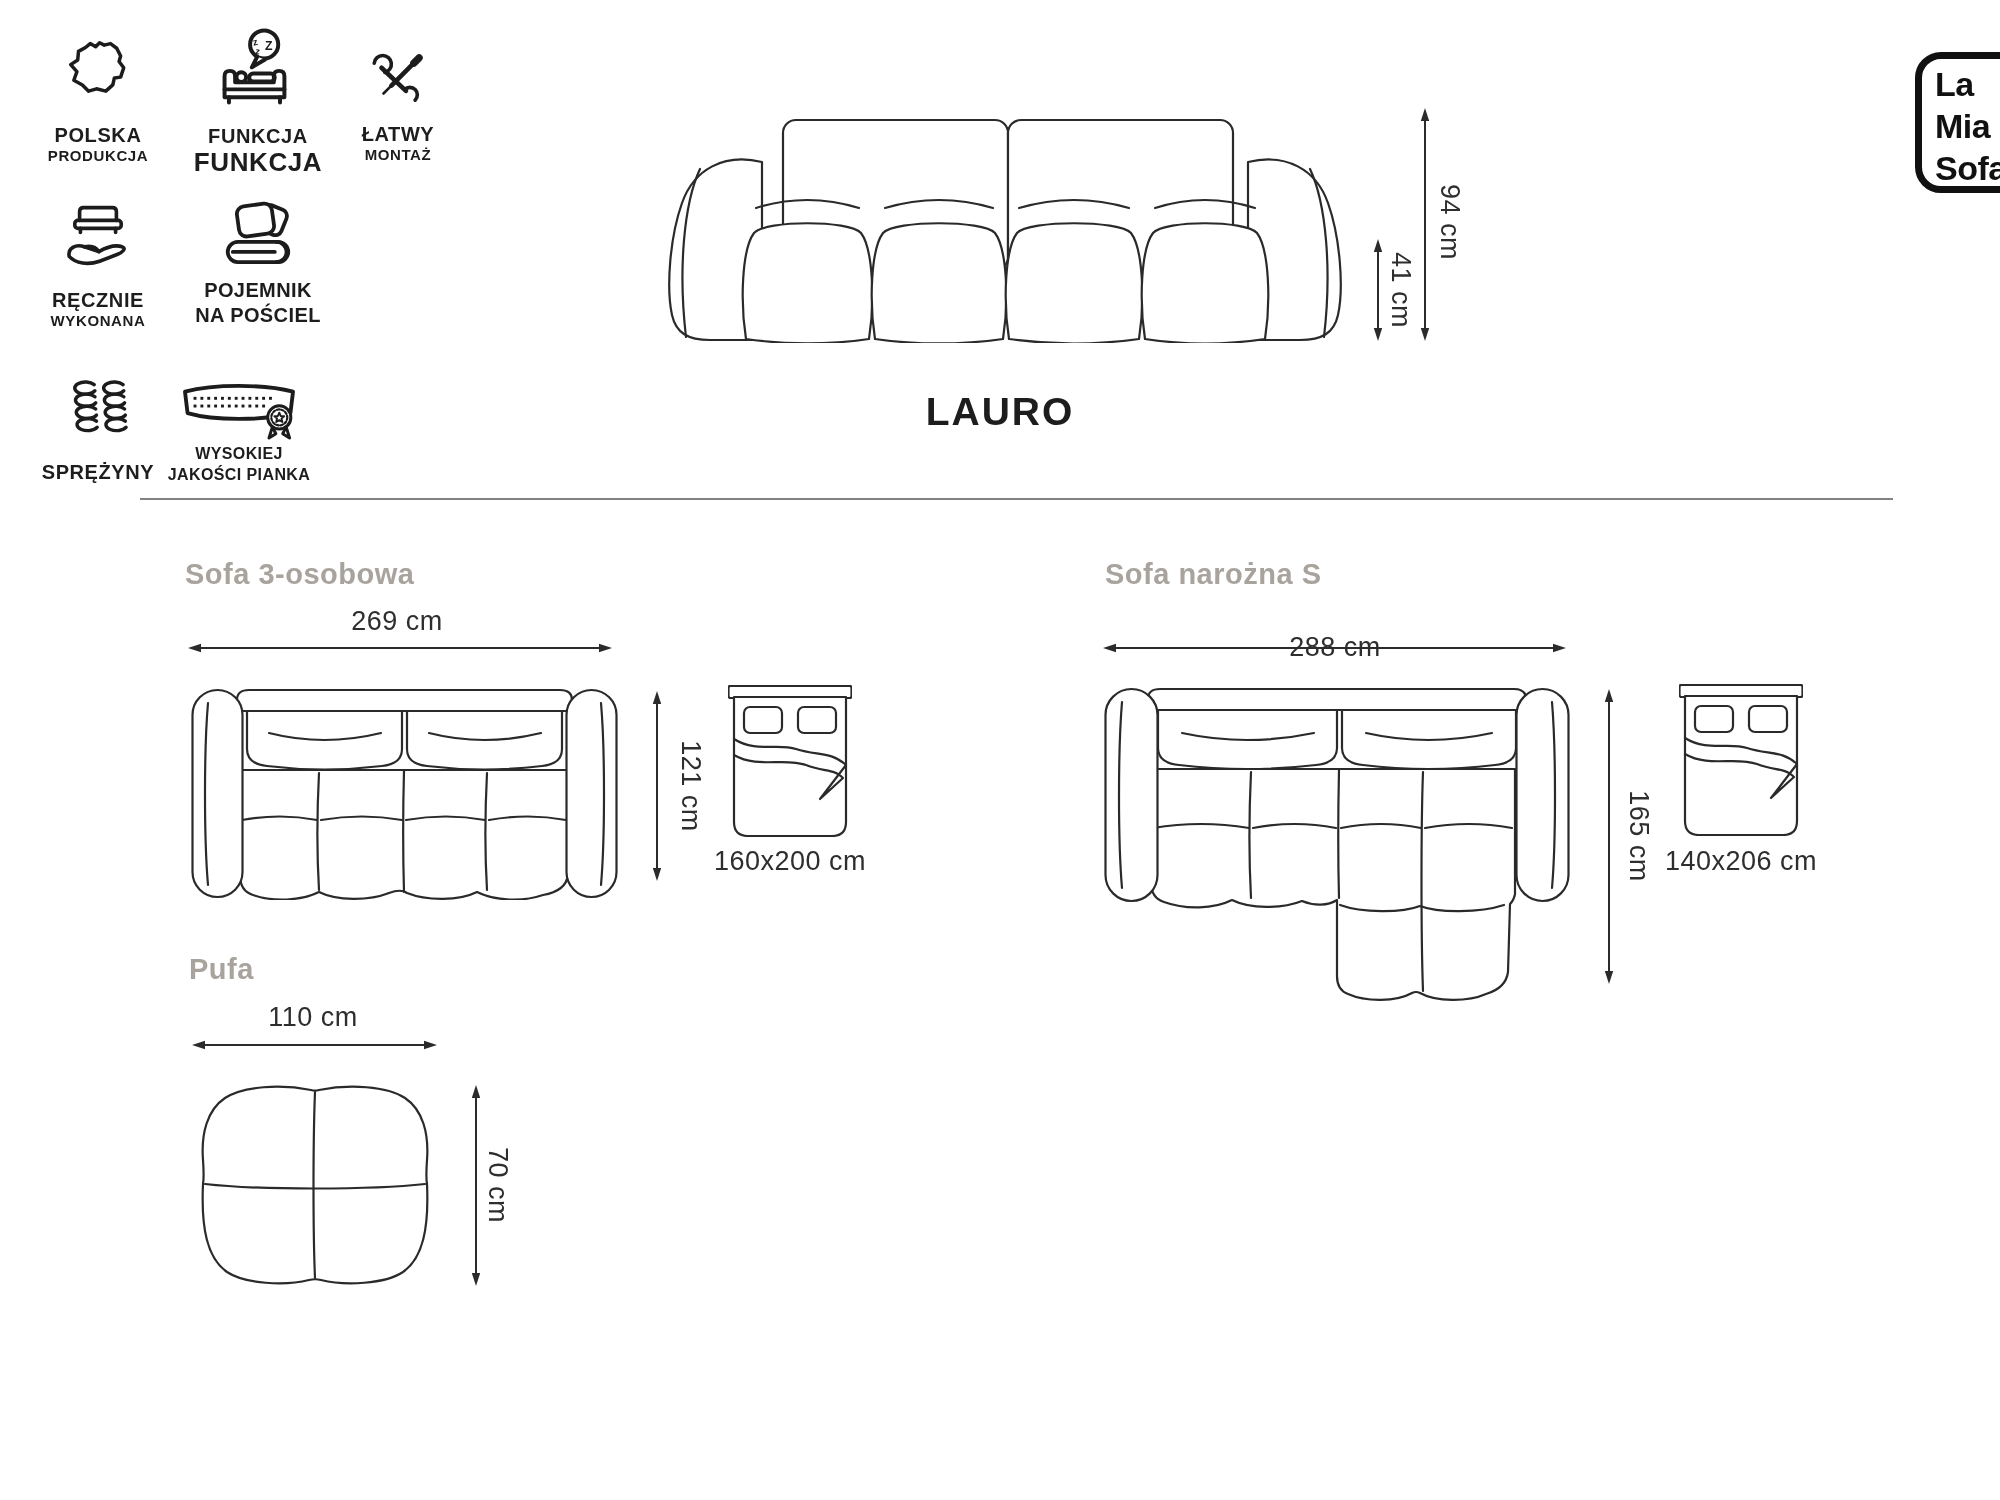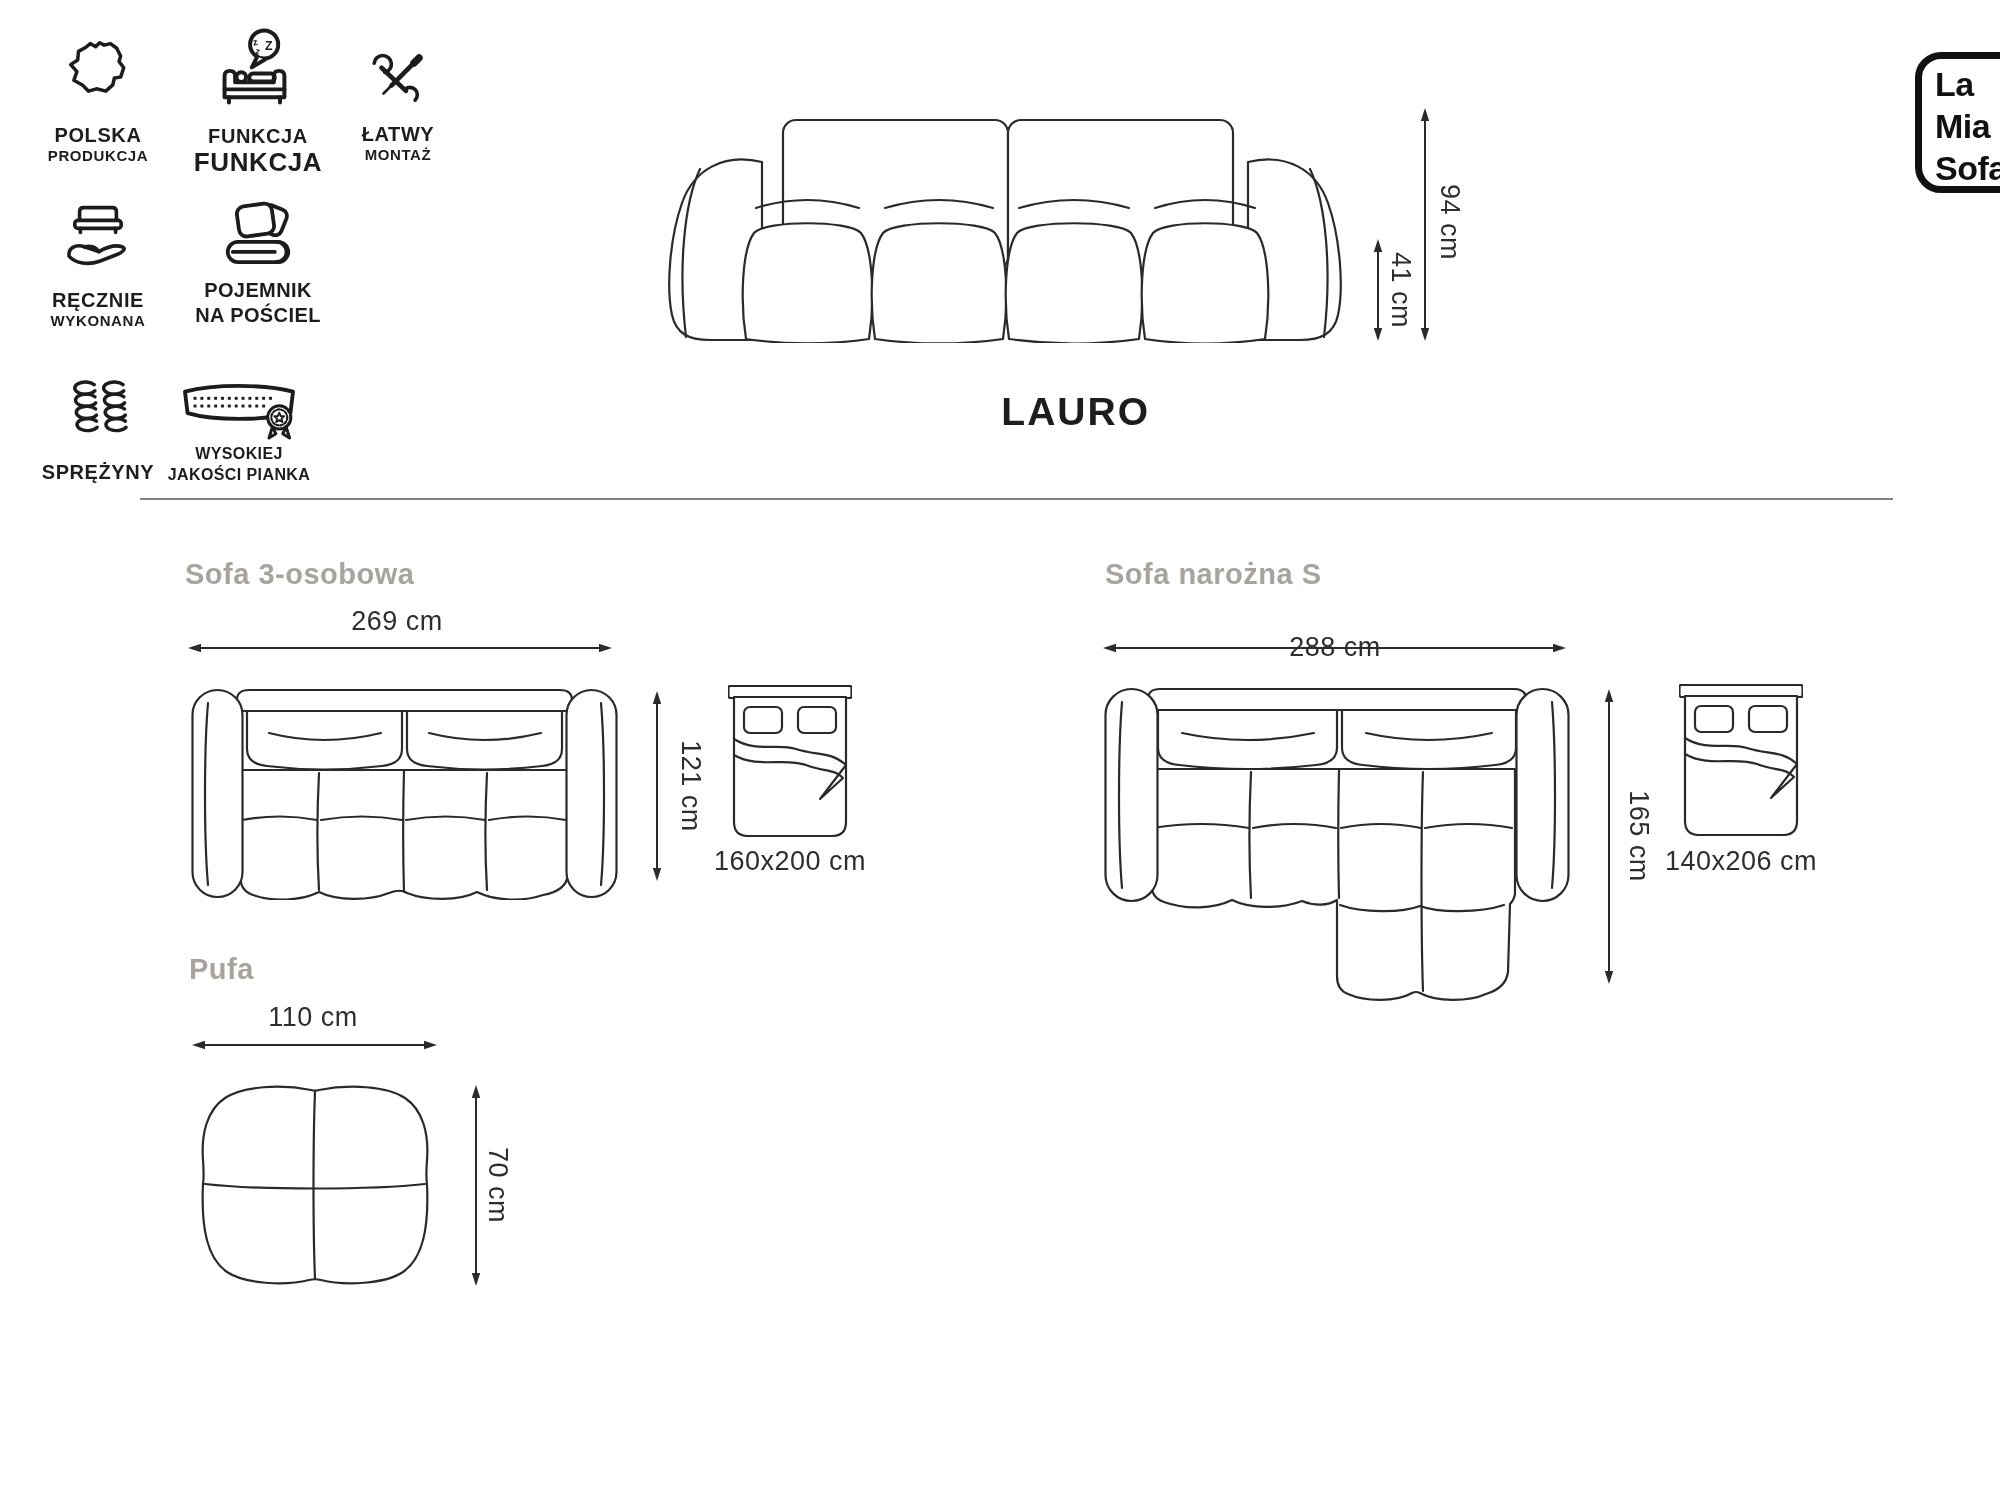--- a/index.html
+++ b/index.html
@@ -20,21 +20,21 @@
   
   svg.draw{stroke:#2a2a2a;fill:none;stroke-width:2.2;stroke-linecap:round;stroke-linejoin:round;}
   svg.draw .w{fill:#ffffff;}
   
   svg.arrow line{stroke:#2b2b2b;stroke-width:2;}
   svg.arrow polygon{fill:#2b2b2b;stroke:none;}
   .dimlabel{position:absolute;font-size:27px;color:#2e2e2e;letter-spacing:.5px;white-space:nowrap;transform:translate(-50%,0);}
   .dimlabel-v{position:absolute;font-size:27px;color:#2e2e2e;letter-spacing:.5px;white-space:nowrap;transform:translate(-50%,-50%) rotate(90deg);}
   .heading{position:absolute;font-size:29px;font-weight:bold;color:#a8a49d;letter-spacing:.5px;white-space:nowrap;}
   
-  #title{position:absolute;left:850px;top:390px;width:300px;text-align:right;
+  #title{position:absolute;left:850px;top:390px;width:300px;text-align:center;
          font-size:39px;font-weight:bold;letter-spacing:2px;color:#1d1d1d;}
   #logo{position:absolute;left:1915px;top:52px;width:133px;height:141px;box-sizing:border-box;
         border:7px solid #111;border-radius:26px;background:#fff;padding:4px 0 0 13px;}
   #logo div{font-weight:bold;font-size:34px;line-height:42px;color:#111;letter-spacing:-.5px;}
   .divider{position:absolute;left:140px;top:498px;width:1753px;height:2px;background:#828282;}
 </style>
 </head>
 <body>
 
 <div id="canvas">

